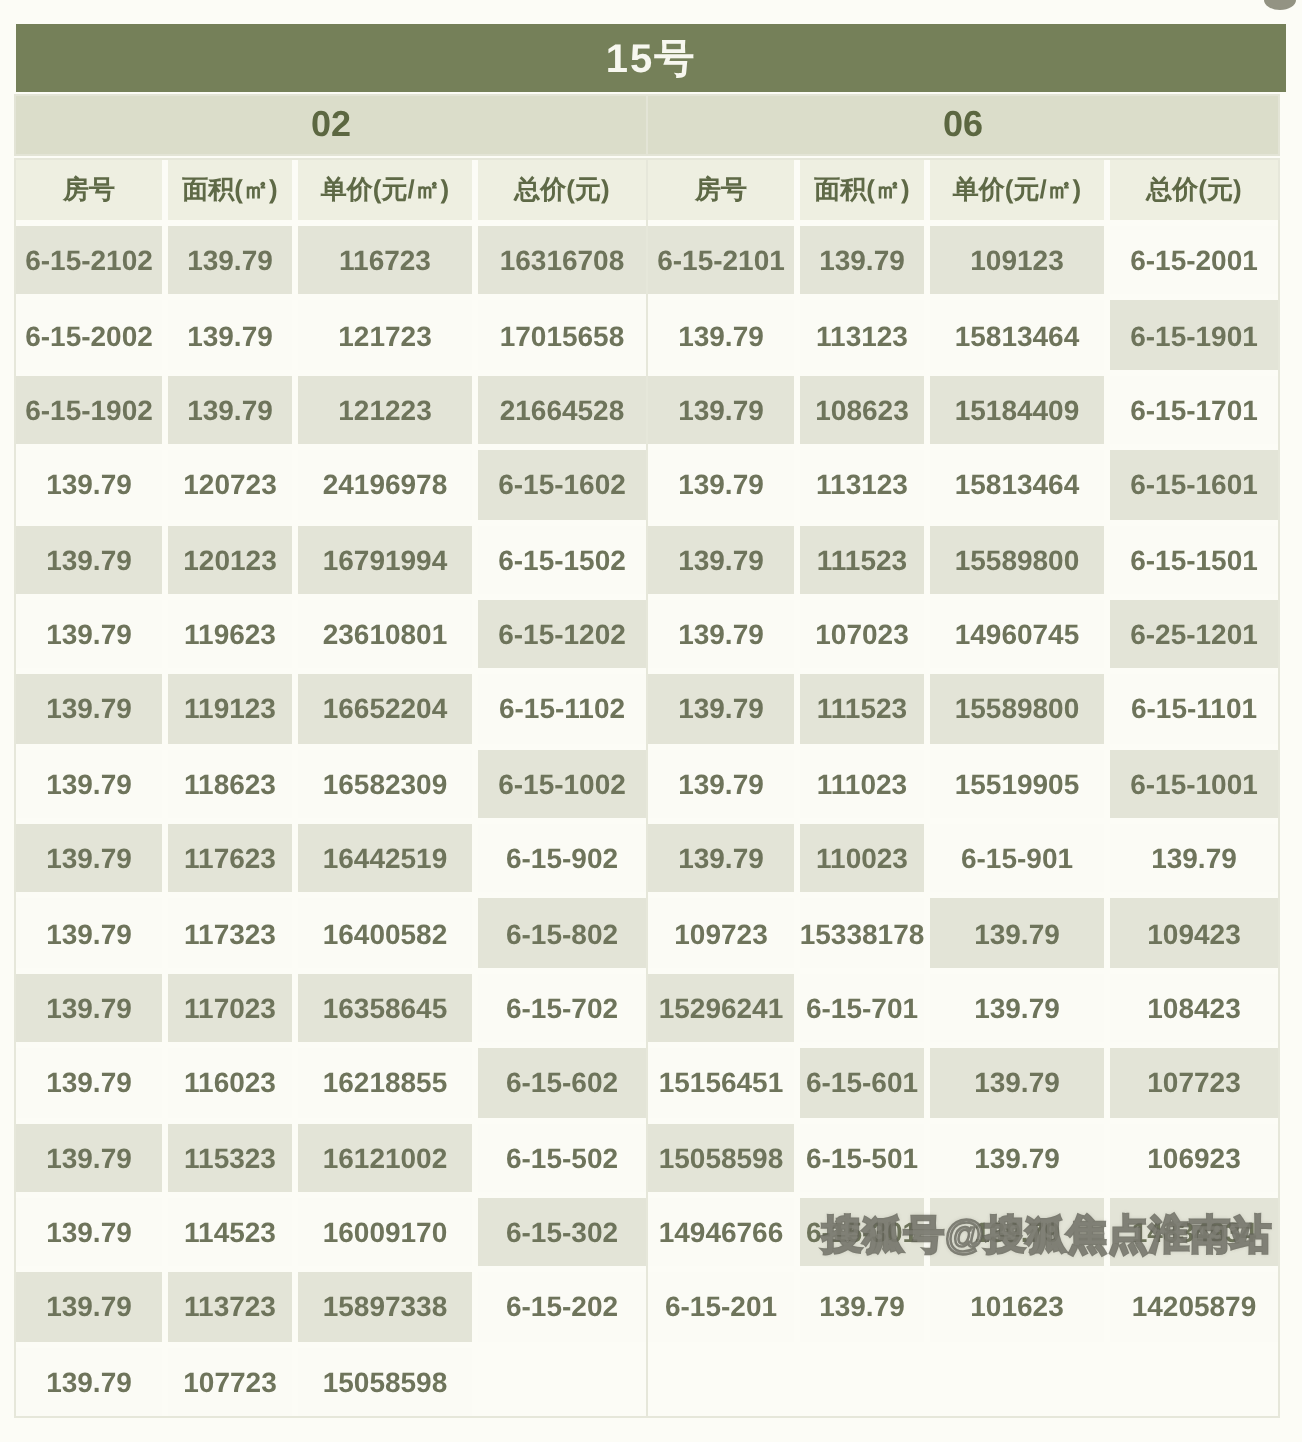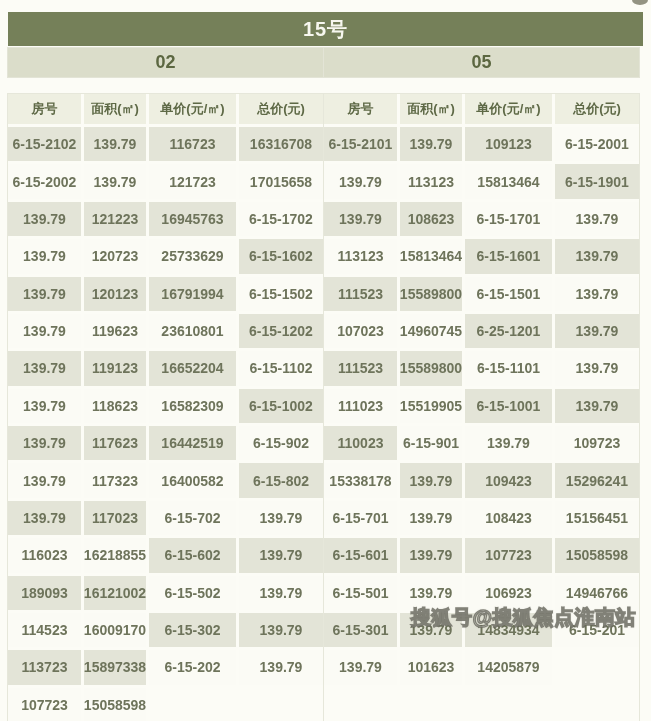--- a/index.html
+++ b/index.html
@@ -45,21 +45,21 @@
     background: var(--section-bg, #dbddca);
     color: var(--section-text, #5c6741);
     font-size: 18px;
     font-weight: bold;
     display: flex;
     align-items: center;
     justify-content: center;
     outline: 1px solid #e3e4d6;
   }
   .grid {
-    margin-top: 17px;
+    margin-top: 3px;
     display: grid;
     grid-template-columns: 73px 62px 87px 1fr;
     grid-template-rows: 30px repeat(16, 1fr);
     gap: 3px;
     height: 628px;
     background: transparent;
     outline: 1px solid #e6e7da;
   }
   .cell {
     display: flex;
@@ -123,27 +123,27 @@
             <div class="cell colhead">单价(元/㎡)</div>
             <div class="cell colhead">总价(元)</div>
             <div class="cell data odd">6-15-2102</div>
             <div class="cell data odd">139.79</div>
             <div class="cell data odd">116723</div>
             <div class="cell data odd">16316708</div>
             <div class="cell data even">6-15-2002</div>
             <div class="cell data even">139.79</div>
             <div class="cell data even">121723</div>
             <div class="cell data even">17015658</div>
+            <div class="cell data odd">6-15-1902</div>
             <div class="cell data odd">139.79</div>
             <div class="cell data odd">121223</div>
-            <div class="cell data odd">16945763</div>
-            <div class="cell data even">6-15-1702</div>
+            <div class="cell data odd">21664528</div>
             <div class="cell data even">139.79</div>
             <div class="cell data even">120723</div>
-            <div class="cell data even">25733629</div>
+            <div class="cell data even">24196978</div>
             <div class="cell data odd">6-15-1602</div>
             <div class="cell data odd">139.79</div>
             <div class="cell data odd">120123</div>
             <div class="cell data odd">16791994</div>
             <div class="cell data even">6-15-1502</div>
             <div class="cell data even">139.79</div>
             <div class="cell data even">119623</div>
             <div class="cell data even">23610801</div>
             <div class="cell data odd">6-15-1202</div>
             <div class="cell data odd">139.79</div>
@@ -157,59 +157,61 @@
             <div class="cell data odd">139.79</div>
             <div class="cell data odd">117623</div>
             <div class="cell data odd">16442519</div>
             <div class="cell data even">6-15-902</div>
             <div class="cell data even">139.79</div>
             <div class="cell data even">117323</div>
             <div class="cell data even">16400582</div>
             <div class="cell data odd">6-15-802</div>
             <div class="cell data odd">139.79</div>
             <div class="cell data odd">117023</div>
+            <div class="cell data odd">16358645</div>
             <div class="cell data even">6-15-702</div>
             <div class="cell data even">139.79</div>
             <div class="cell data even">116023</div>
             <div class="cell data even">16218855</div>
             <div class="cell data odd">6-15-602</div>
             <div class="cell data odd">139.79</div>
-            <div class="cell data odd">189093</div>
+            <div class="cell data odd">115323</div>
             <div class="cell data odd">16121002</div>
             <div class="cell data even">6-15-502</div>
             <div class="cell data even">139.79</div>
             <div class="cell data even">114523</div>
             <div class="cell data even">16009170</div>
             <div class="cell data odd">6-15-302</div>
             <div class="cell data odd">139.79</div>
             <div class="cell data odd">113723</div>
             <div class="cell data odd">15897338</div>
             <div class="cell data even">6-15-202</div>
             <div class="cell data even">139.79</div>
             <div class="cell data even">107723</div>
             <div class="cell data even">15058598</div>
           </div>
       </div>
       <div class="half">
-        <div class="section-header">05</div>
+        <div class="section-header">06</div>
         <div class="grid">
             <div class="cell colhead">房号</div>
             <div class="cell colhead">面积(㎡)</div>
             <div class="cell colhead">单价(元/㎡)</div>
             <div class="cell colhead">总价(元)</div>
             <div class="cell data odd">6-15-2101</div>
             <div class="cell data odd">139.79</div>
             <div class="cell data odd">109123</div>
             <div class="cell data even">6-15-2001</div>
             <div class="cell data even">139.79</div>
             <div class="cell data even">113123</div>
             <div class="cell data even">15813464</div>
             <div class="cell data odd">6-15-1901</div>
             <div class="cell data odd">139.79</div>
             <div class="cell data odd">108623</div>
+            <div class="cell data odd">15184409</div>
             <div class="cell data even">6-15-1701</div>
             <div class="cell data even">139.79</div>
             <div class="cell data even">113123</div>
             <div class="cell data even">15813464</div>
             <div class="cell data odd">6-15-1601</div>
             <div class="cell data odd">139.79</div>
             <div class="cell data odd">111523</div>
             <div class="cell data odd">15589800</div>
             <div class="cell data even">6-15-1501</div>
             <div class="cell data even">139.79</div>

